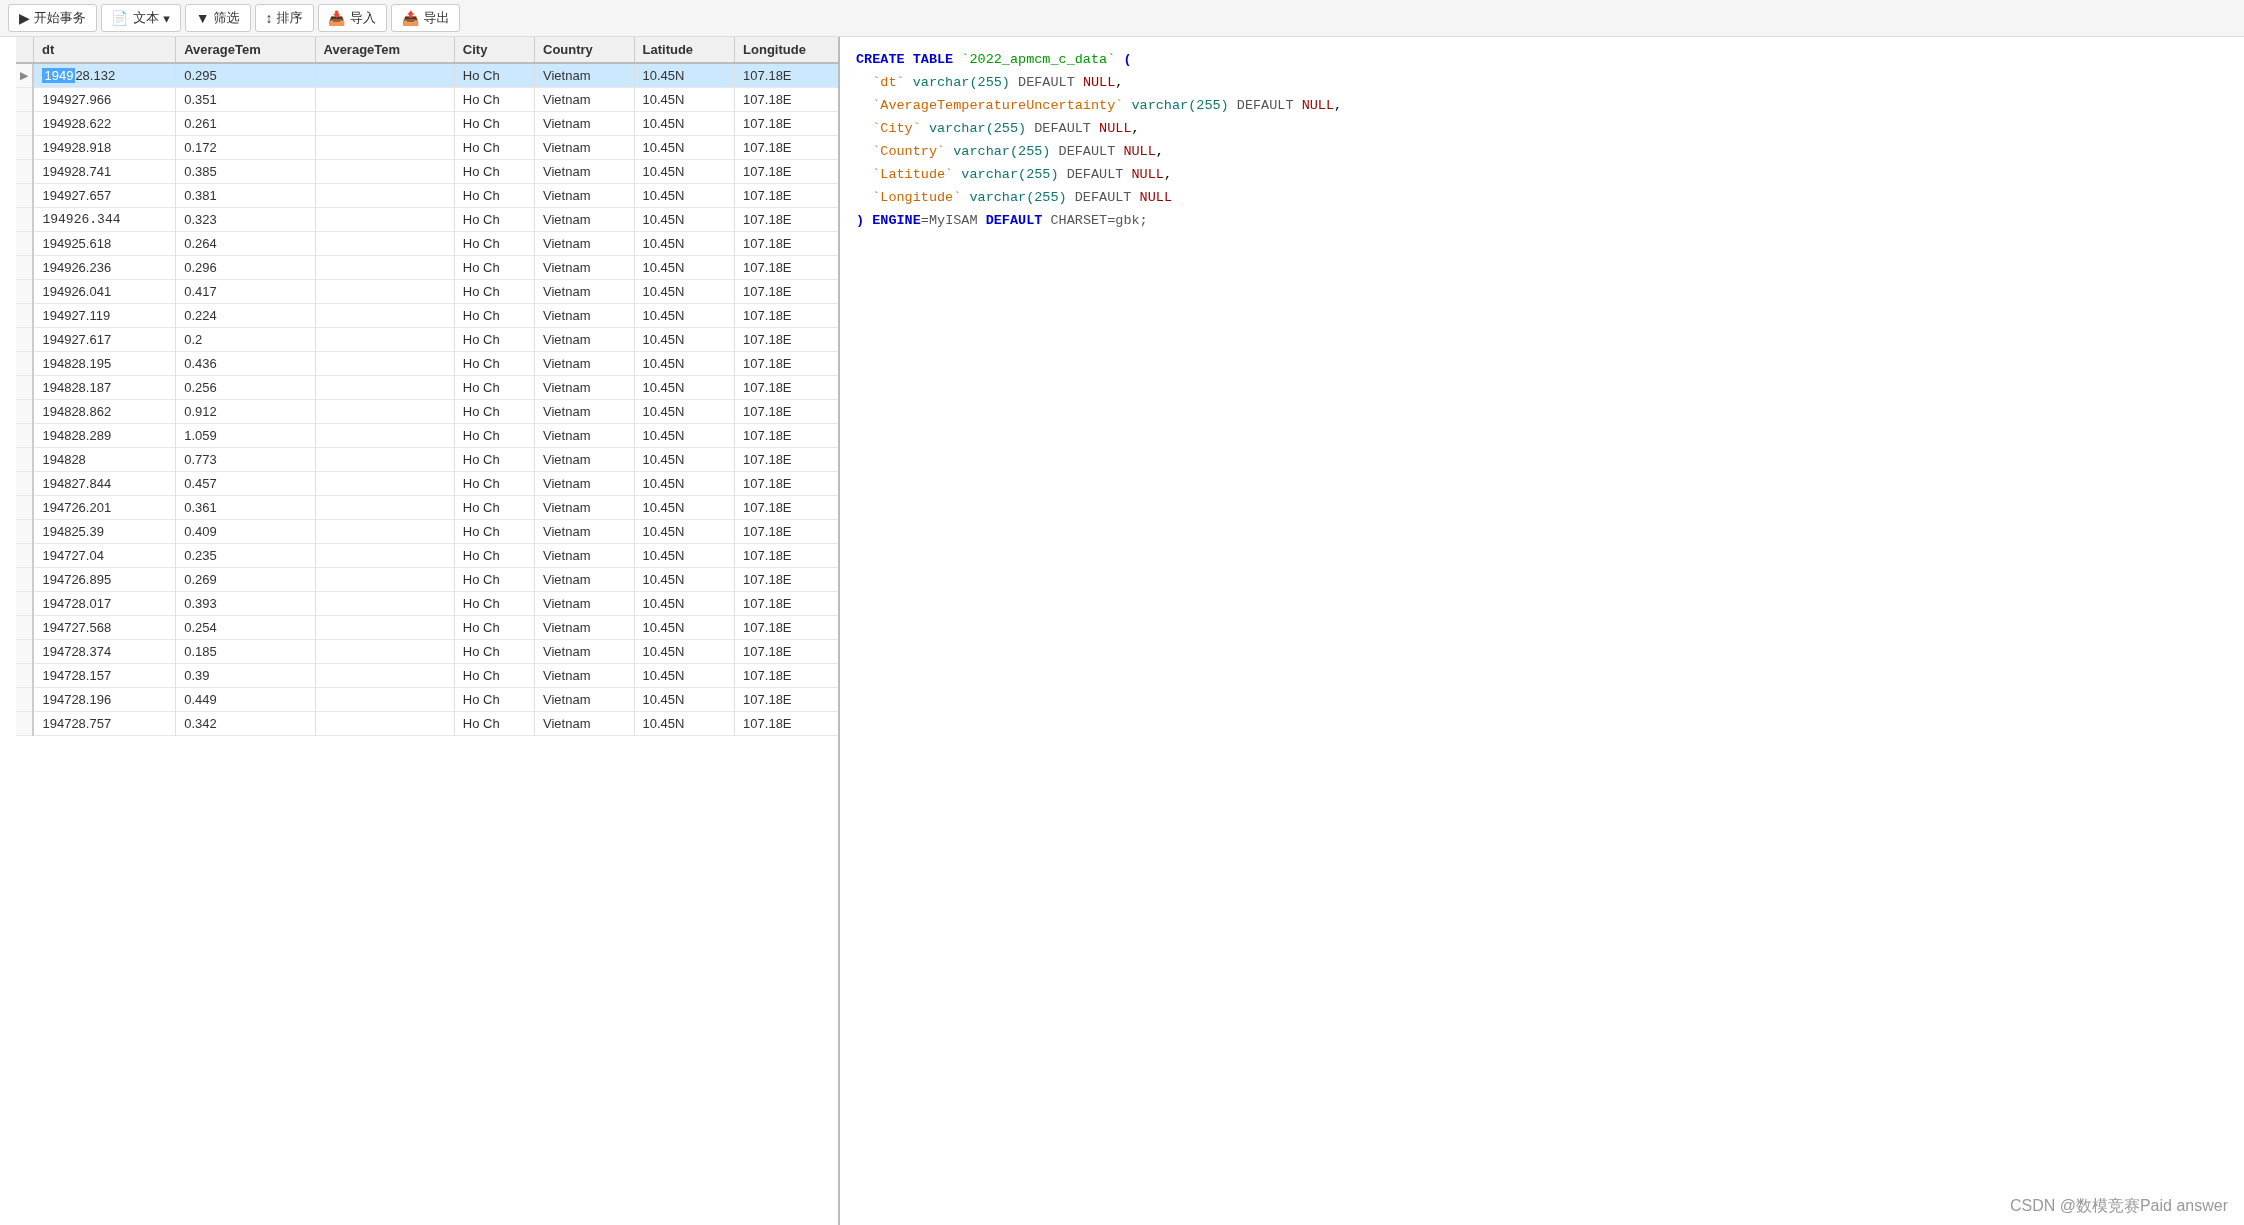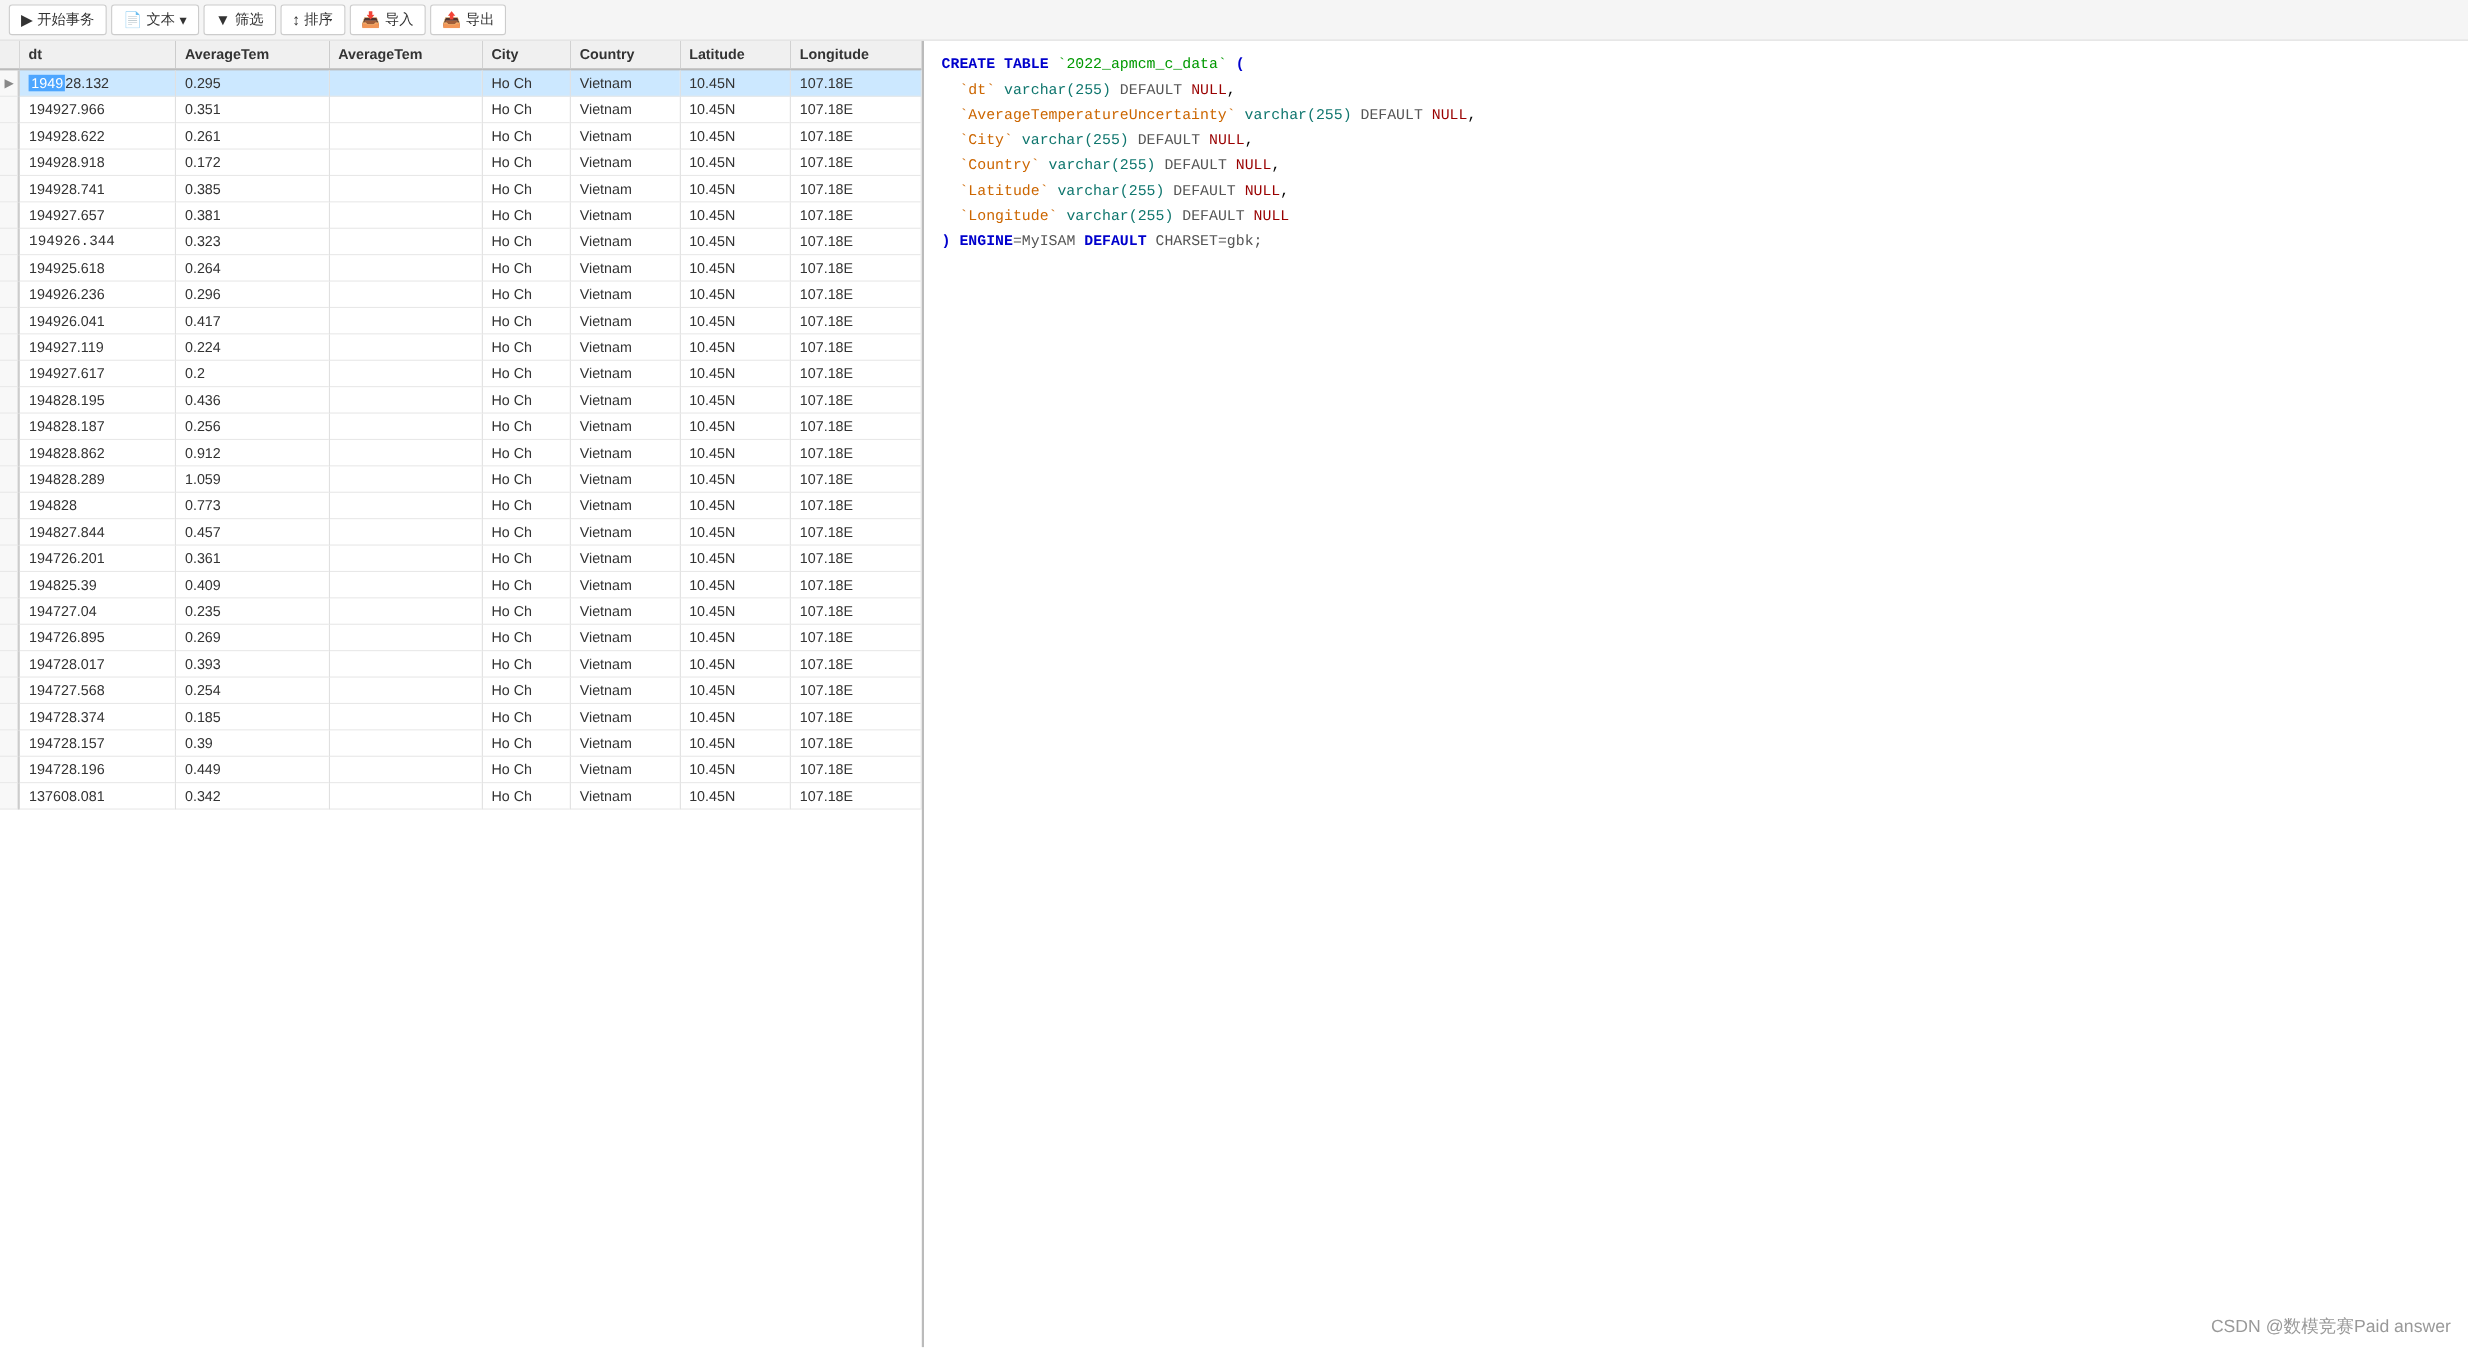--- a/index.html
+++ b/index.html
@@ -60,20 +60,21 @@
     #data-table-wrapper {
       flex: 1;
       overflow: auto;
       position: relative;
     }
 
     table {
       border-collapse: collapse;
       width: 100%;
       font-size: 13px;
+      margin-left: 16px;
     }
 
     thead {
       position: sticky;
       top: 0;
       background: #f0f0f0;
       z-index: 10;
     }
 
     thead th {
@@ -452,21 +453,21 @@
               <td style="min-width: 90px;">194728.196</td>
               <td>0.449</td>
               <td></td>
               <td>Ho Ch</td>
               <td>Vietnam</td>
               <td>10.45N</td>
               <td>107.18E</td>
             </tr>
             <tr>
               <td class="row-indicator"></td>
-              <td style="min-width: 90px;">137608.081</td>
+              <td style="min-width: 90px;">194728.757</td>
               <td>0.342</td>
               <td></td>
               <td>Ho Ch</td>
               <td>Vietnam</td>
               <td>10.45N</td>
               <td>107.18E</td>
             </tr>
           </tbody>
       </table>
     </div>

